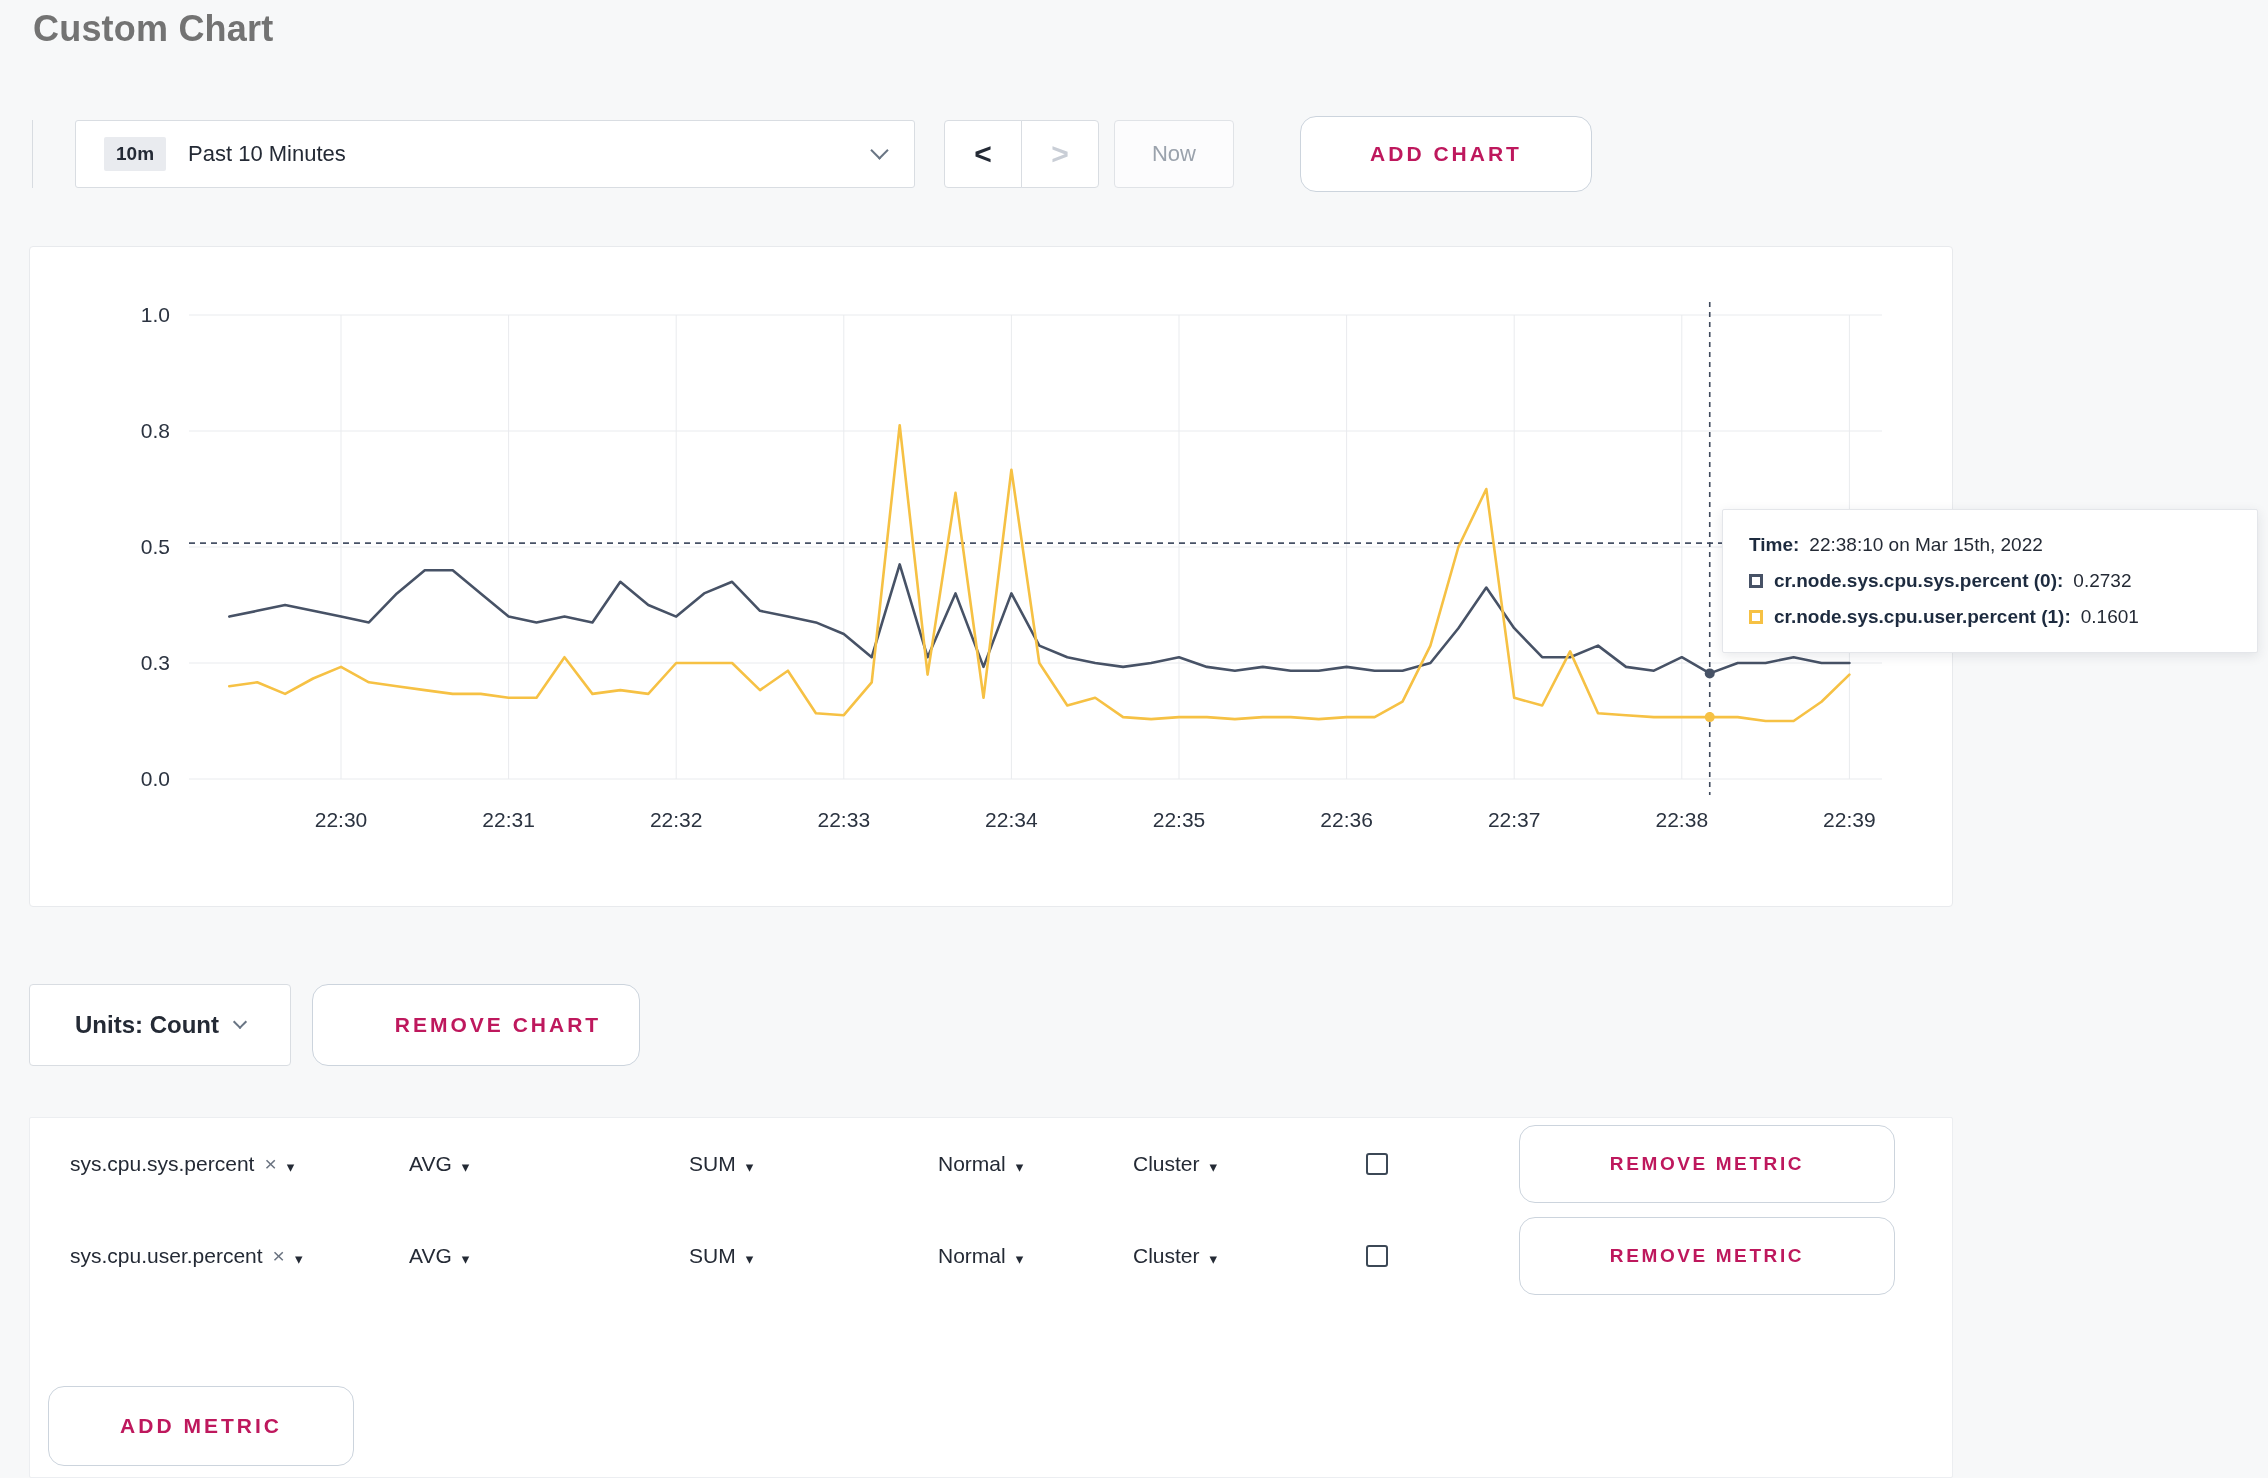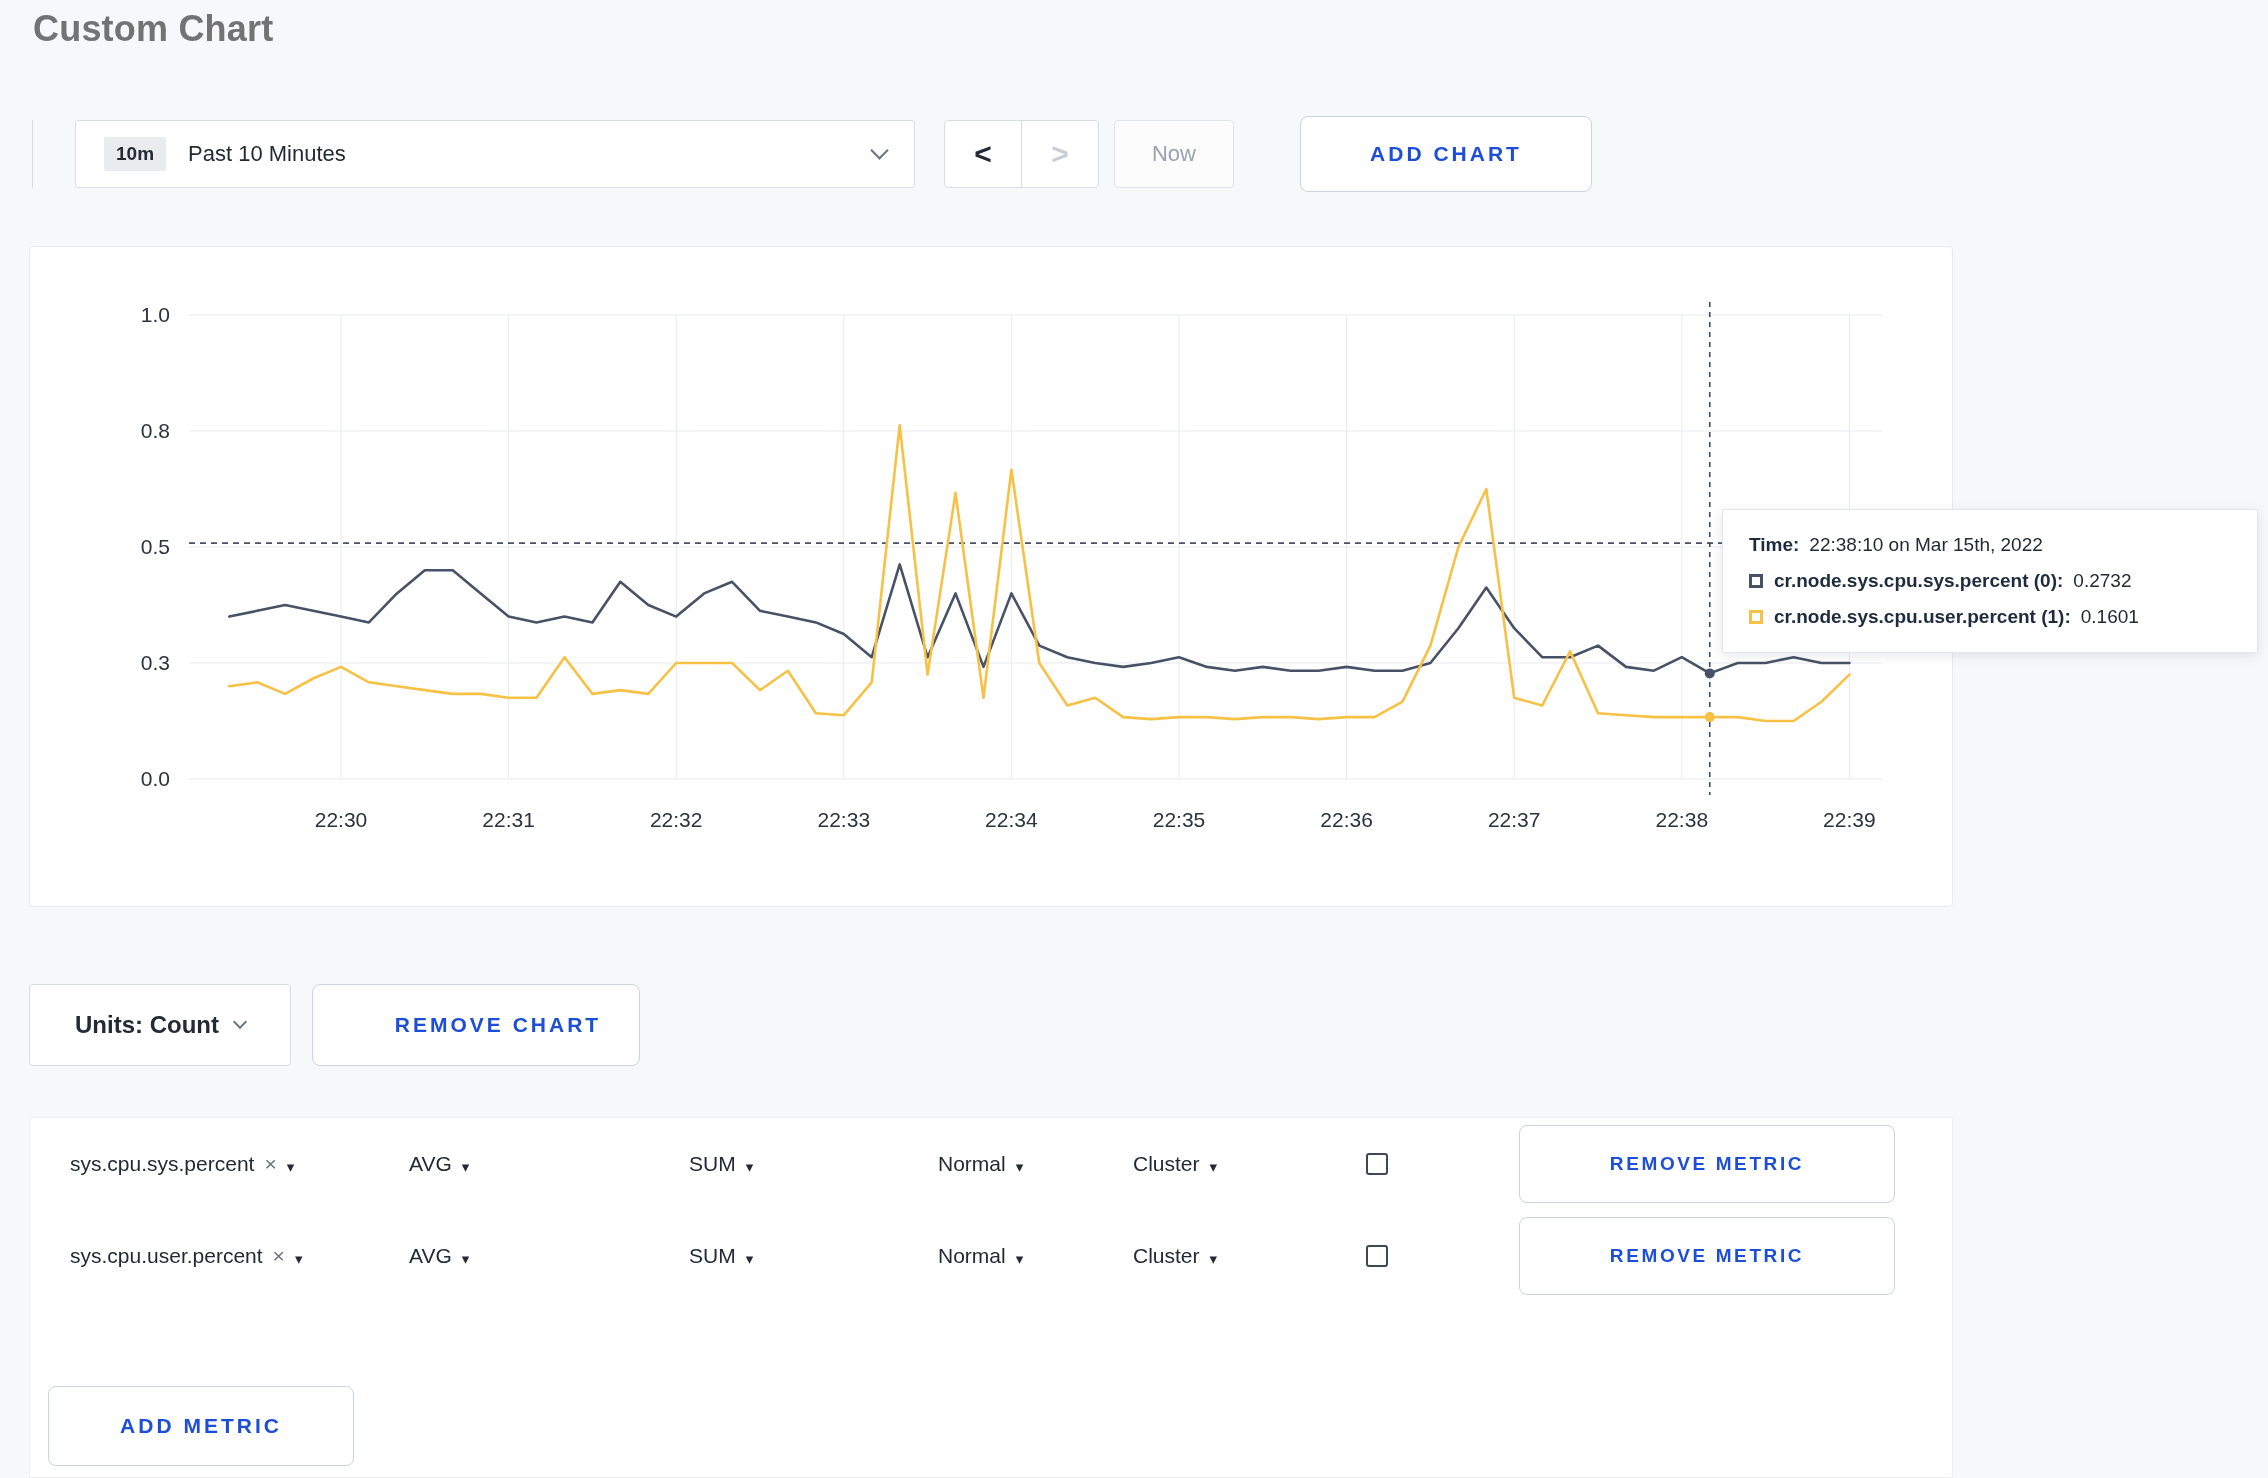--- a/index.html
+++ b/index.html
@@ -38,22 +38,22 @@
   }
   .nav-btn.prev { border-radius: 4px 0 0 4px; color: #242a35; }
   .nav-btn.next { border-radius: 0 4px 4px 0; margin-left: -1px; color: #c9ced6; }
   .now-btn {
     position: absolute; left: 1114px; top: 120px; width: 120px; height: 68px;
     background: #fcfcfd; border: 1px solid #e0e3e7; border-radius: 4px;
     display: flex; align-items: center; justify-content: center;
     font-size: 22px; color: #9aa2ac; cursor: default;
   }
   .blue-btn {
-    background: #fff; border: 1px solid #ccd4dd; border-radius: 8px;
-    color: #1d4ed8; font-weight: 700; letter-spacing: 3px;
+    background: #fff; border: 1px solid #ccd4dd; border-radius: 16px;
+    color: #be185d; font-weight: 700; letter-spacing: 3px;
     display: flex; align-items: center; justify-content: center; cursor: pointer;
   }
   .add-chart-btn { position: absolute; left: 1300px; top: 116px; width: 292px; height: 76px; font-size: 21px; }
 
   
   .chart-card {
     position: absolute; left: 29px; top: 246px; width: 1924px; height: 661px;
     background: #fff; border: 1px solid #e8eaed; border-radius: 4px;
   }
   .chart-card svg { position: absolute; left: 0; top: 0; }

